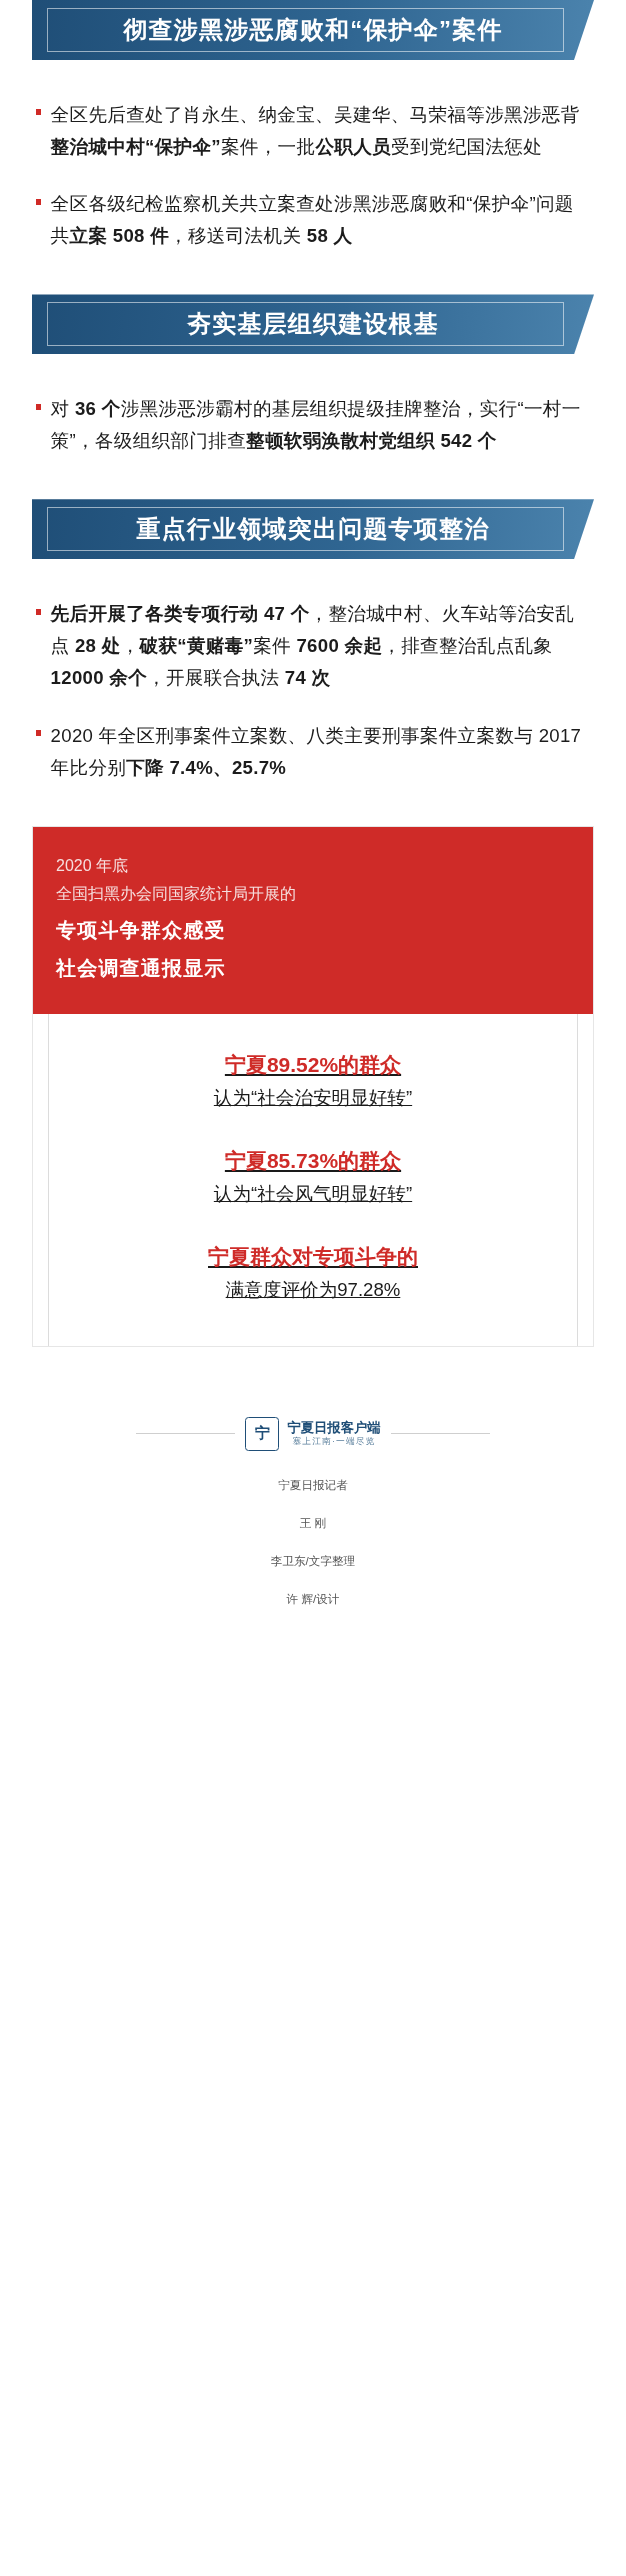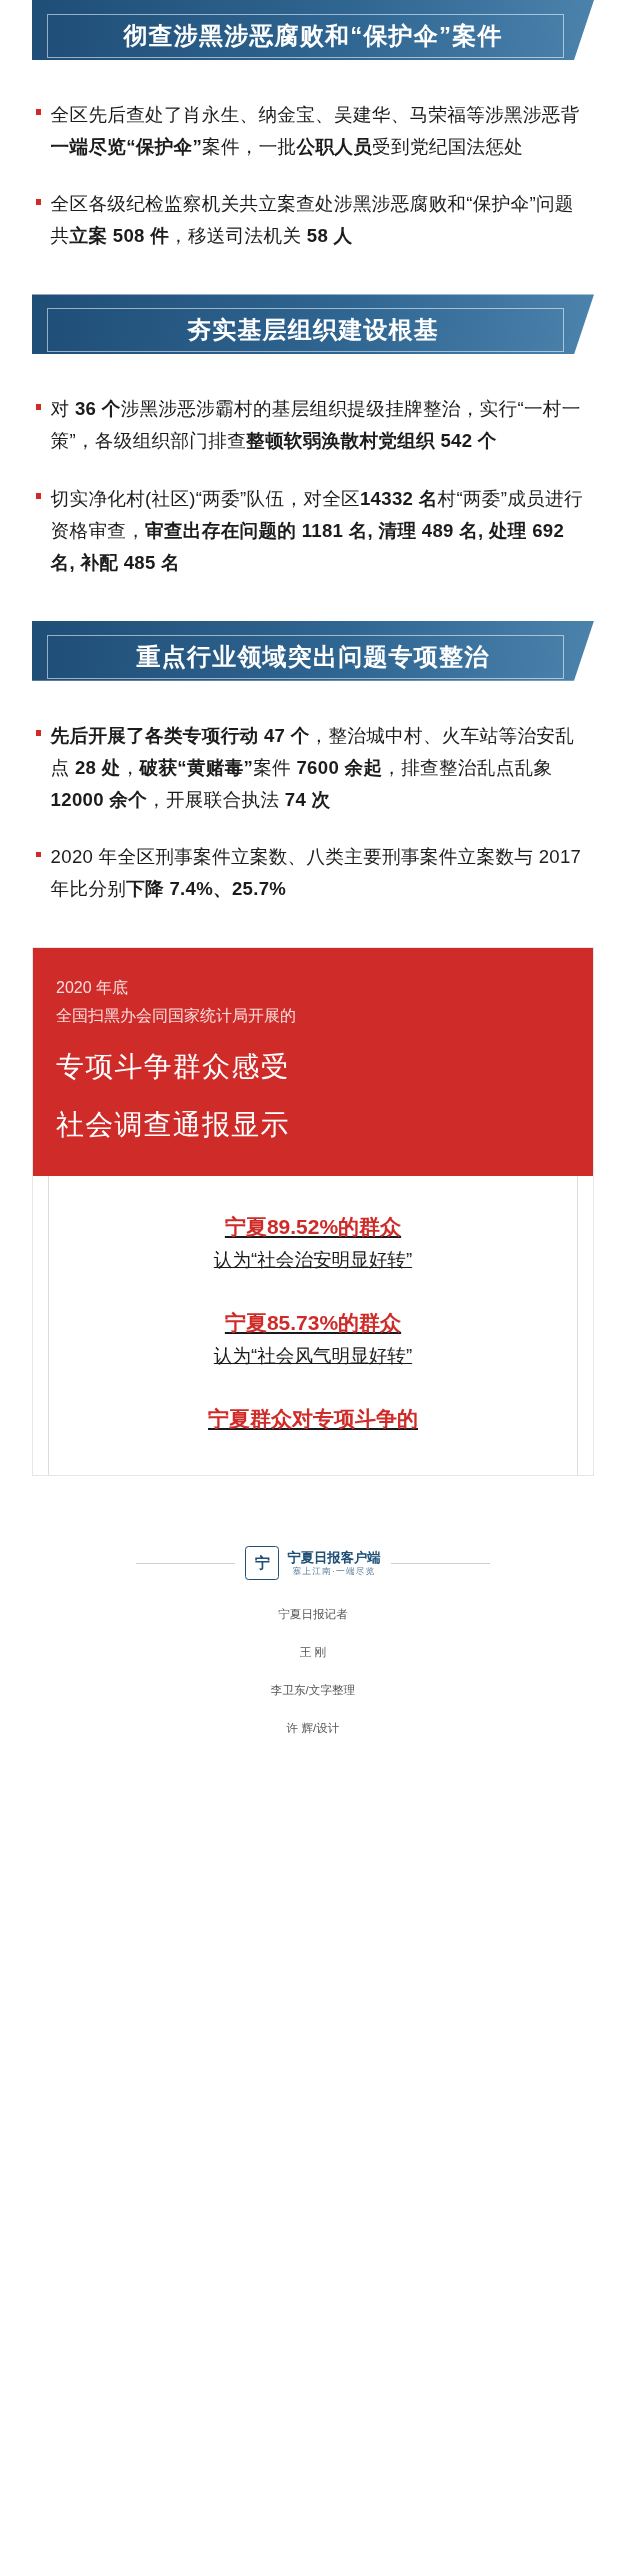--- a/index.html
+++ b/index.html
@@ -15,21 +15,21 @@
     background: #ffffff;
     padding: 0 0 0 0;
     position: relative;
   }
   
   .section { margin: 0 32px; }
   .banner {
     position: relative;
     height: 72px;
     display: flex;
-    align-items: center;
+    align-items: flex-start;
     margin-bottom: 27px;
   }
   .banner-bg {
     position: absolute;
     left: 0; top: 0;
     width: 100%;
     height: 60px;
     background: linear-gradient(95deg,#1f4e77 0%, #2f6591 55%, #4b83ad 100%);
     clip-path: polygon(0 0, 100% 0, calc(100% - 20px) 100%, 0 100%);
   }
@@ -90,24 +90,24 @@
     text-align: left;
     color: #ffffff;
     position: relative;
   }
   .survey-top .small {
     font-size: 16px;
     line-height: 1.75;
     color: #f6dede;
   }
   .survey-top .big {
-    font-size: 28px;
-    font-weight: normal;
+    font-size: 20px;
+    font-weight: bold;
     line-height: 1.55;
-    margin-top: 15px;
+    margin-top: 7px;
     letter-spacing: 1.2px;
   }
   .survey-body {
     padding: 35px 23px 41px 23px;
     text-align: center;
     background: #ffffff;
     position: relative;
     text-decoration: underline;
   }
   .survey-body::before,
@@ -193,44 +193,40 @@
         <div class="banner">
           <div class="banner-bg"></div>
           <div class="banner-inner">
             <div class="banner-line"></div>
             <div class="banner-title">彻查涉黑涉恶腐败和“保护伞”案件</div>
           </div>
         </div>
         <div class="bullets">
           <div class="bullet">
             <div class="dot"></div>
-            <div class="btext"><span>全区先后查处了肖永生、纳金宝、吴建华、马荣福等涉黑涉恶背</span><span class="hl-dark">一端尽览“保护伞”</span><span>案件，一批</span><span class="hl-dark">公职人员</span><span>受到党纪国法惩处</span></div>
+            <div class="btext"><span>全区先后查处了肖永生、纳金宝、吴建华、马荣福等涉黑涉恶背</span><span class="hl-dark">整治城中村“保护伞”</span><span>案件，一批</span><span class="hl-dark">公职人员</span><span>受到党纪国法惩处</span></div>
           </div>
           <div class="bullet">
             <div class="dot"></div>
             <div class="btext"><span>全区各级纪检监察机关共立案查处涉黑涉恶腐败和“保护伞”问题共</span><span class="hl-dark">立案 508 件</span><span>，移送司法机关 </span><span class="hl-dark">58 人</span></div>
           </div>
         </div>
       </div>
       <div class="section">
         <div class="banner">
           <div class="banner-bg"></div>
           <div class="banner-inner">
             <div class="banner-line"></div>
             <div class="banner-title">夯实基层组织建设根基</div>
           </div>
         </div>
         <div class="bullets">
           <div class="bullet">
             <div class="dot"></div>
             <div class="btext"><span>对 </span><span class="hl-dark">36 个</span><span>涉黑涉恶涉霸村的基层组织提级挂牌整治，实行“一村一策”，各级组织部门排查</span><span class="hl-dark">整顿软弱涣散村党组织 542 个</span></div>
-          </div>
-          <div class="bullet">
-            <div class="dot"></div>
-            <div class="btext"><span>切实净化村(社区)“两委”队伍，对全区</span><span class="hl-dark">14332 名</span><span>村“两委”成员进行资格审查，</span><span class="hl-dark">审查出存在问题的 1181 名, 清理 489 名, 处理 692 名, 补配 485 名</span></div>
           </div>
         </div>
       </div>
       <div class="section">
         <div class="banner">
           <div class="banner-bg"></div>
           <div class="banner-inner">
             <div class="banner-line"></div>
             <div class="banner-title">重点行业领域突出问题专项整治</div>
           </div>
@@ -259,20 +255,21 @@
         <div class="sitem">
           <div class="r">宁夏89.52%的群众</div>
           <div class="b">认为“社会治安明显好转”</div>
         </div>
         <div class="sitem">
           <div class="r">宁夏85.73%的群众</div>
           <div class="b">认为“社会风气明显好转”</div>
         </div>
         <div class="sitem">
           <div class="r">宁夏群众对专项斗争的</div>
+          <div class="b">满意度评价为97.28%</div>
         </div>
       </div>
   </div>
 
   <div class="footer">
     <div class="divider-row">
       <div class="dline"></div>
       <div class="logo-wrap">
         <div class="logo-mark">宁</div>
         <div class="logo-text">

